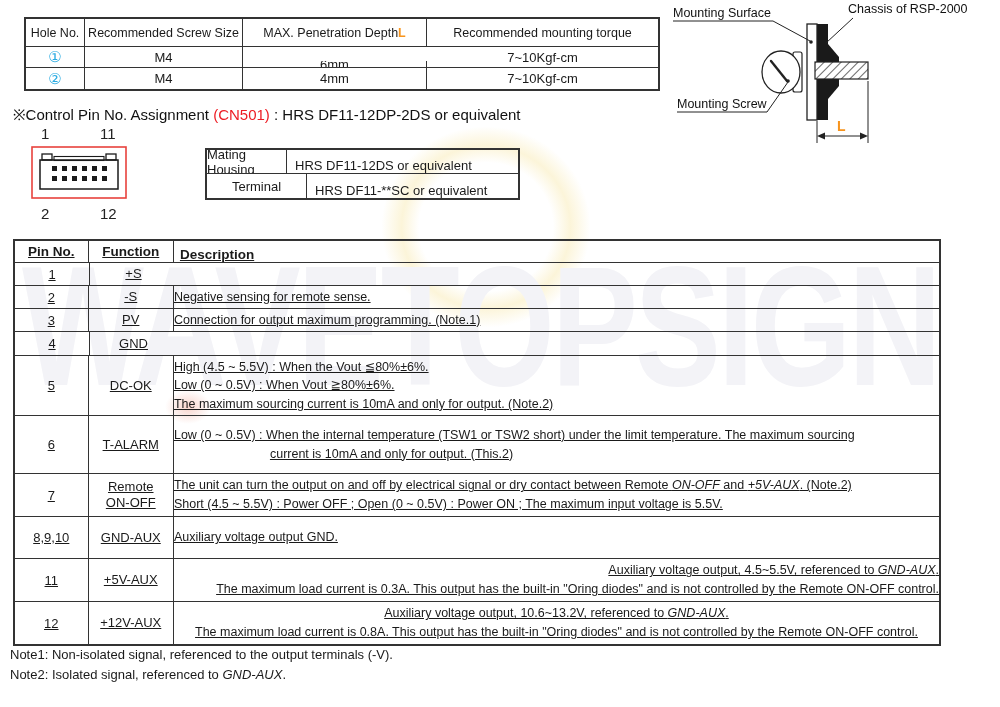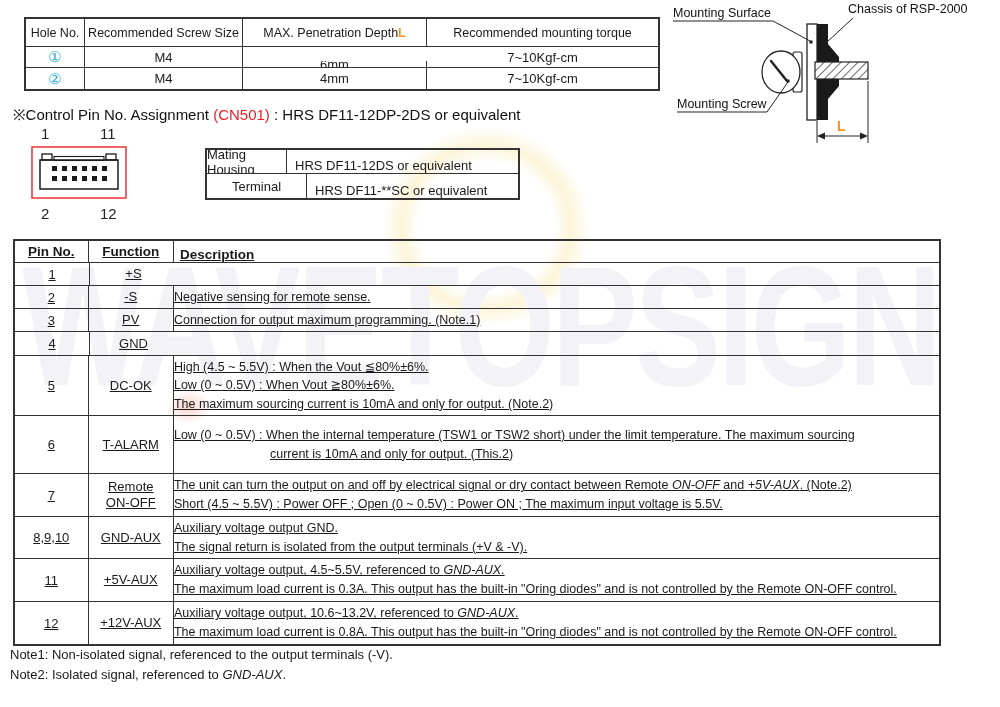--- a/index.html
+++ b/index.html
@@ -294,43 +294,42 @@
         </div>
         <div class="trow" style="height: 42px;">
           <div class="tcell pin-cell" style="width: 75px;">
             <span>8,9,10</span>
           </div>
           <div class="tcell fn-cell" style="width: 87px;">
             <div>GND-AUX</div>
           </div>
           <div class="tcell desc-cell" style="width: 780px;">
             <div class="desc-line"><span>Auxiliary voltage output GND.</span></div>
-            <div class="desc-line"><span>The signal return is isolated from the output terminals (+V &amp; -V).</span></div>
           </div>
         </div>
         <div class="trow" style="height: 43px;">
           <div class="tcell pin-cell" style="width: 75px;">
             <span>11</span>
           </div>
           <div class="tcell fn-cell" style="width: 87px;">
             <div>+5V-AUX</div>
           </div>
-          <div class="tcell desc-cell" style="width: 780px;">
+          <div class="tcell desc-cell" style="width: 780px; align-items: flex-end;">
             <div class="desc-line"><span>Auxiliary voltage output, 4.5~5.5V, referenced to </span><span class="seg-i">GND-AUX</span><span>.</span></div>
             <div class="desc-line"><span>The maximum load current is 0.3A. This output has the built-in "Oring diodes" and is not controlled by the Remote ON-OFF control.</span></div>
           </div>
         </div>
         <div class="trow" style="height: 42px;">
           <div class="tcell pin-cell" style="width: 75px;">
             <span>12</span>
           </div>
           <div class="tcell fn-cell" style="width: 87px;">
             <div>+12V-AUX</div>
           </div>
-          <div class="tcell desc-cell" style="width: 780px;">
+          <div class="tcell desc-cell" style="width: 780px; align-items: center;">
             <div class="desc-line"><span>Auxiliary voltage output, 10.6~13.2V, referenced to </span><span class="seg-i">GND-AUX</span><span>.</span></div>
             <div class="desc-line"><span>The maximum load current is 0.8A. This output has the built-in "Oring diodes" and is not controlled by the Remote ON-OFF control.</span></div>
           </div>
         </div>
       </div>
 
     <div class="notes" id="notes">
         <div><span>Note1: Non-isolated signal, referenced to the output terminals (-V).</span></div>
         <div><span>Note2: Isolated signal, referenced to </span><span class="seg-i">GND-AUX</span><span>.</span></div>
       </div>

